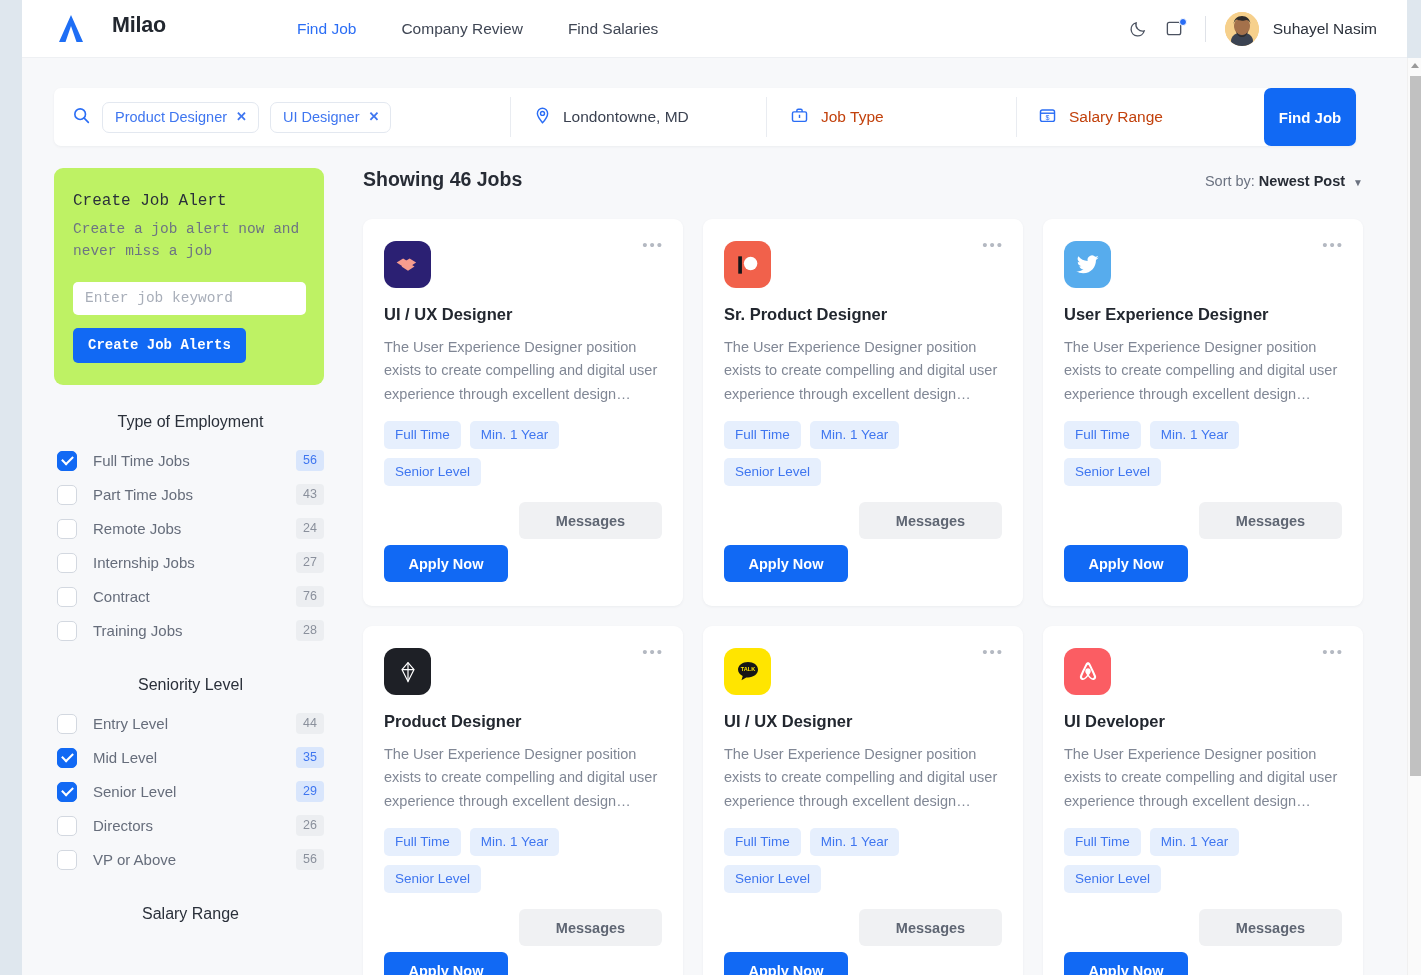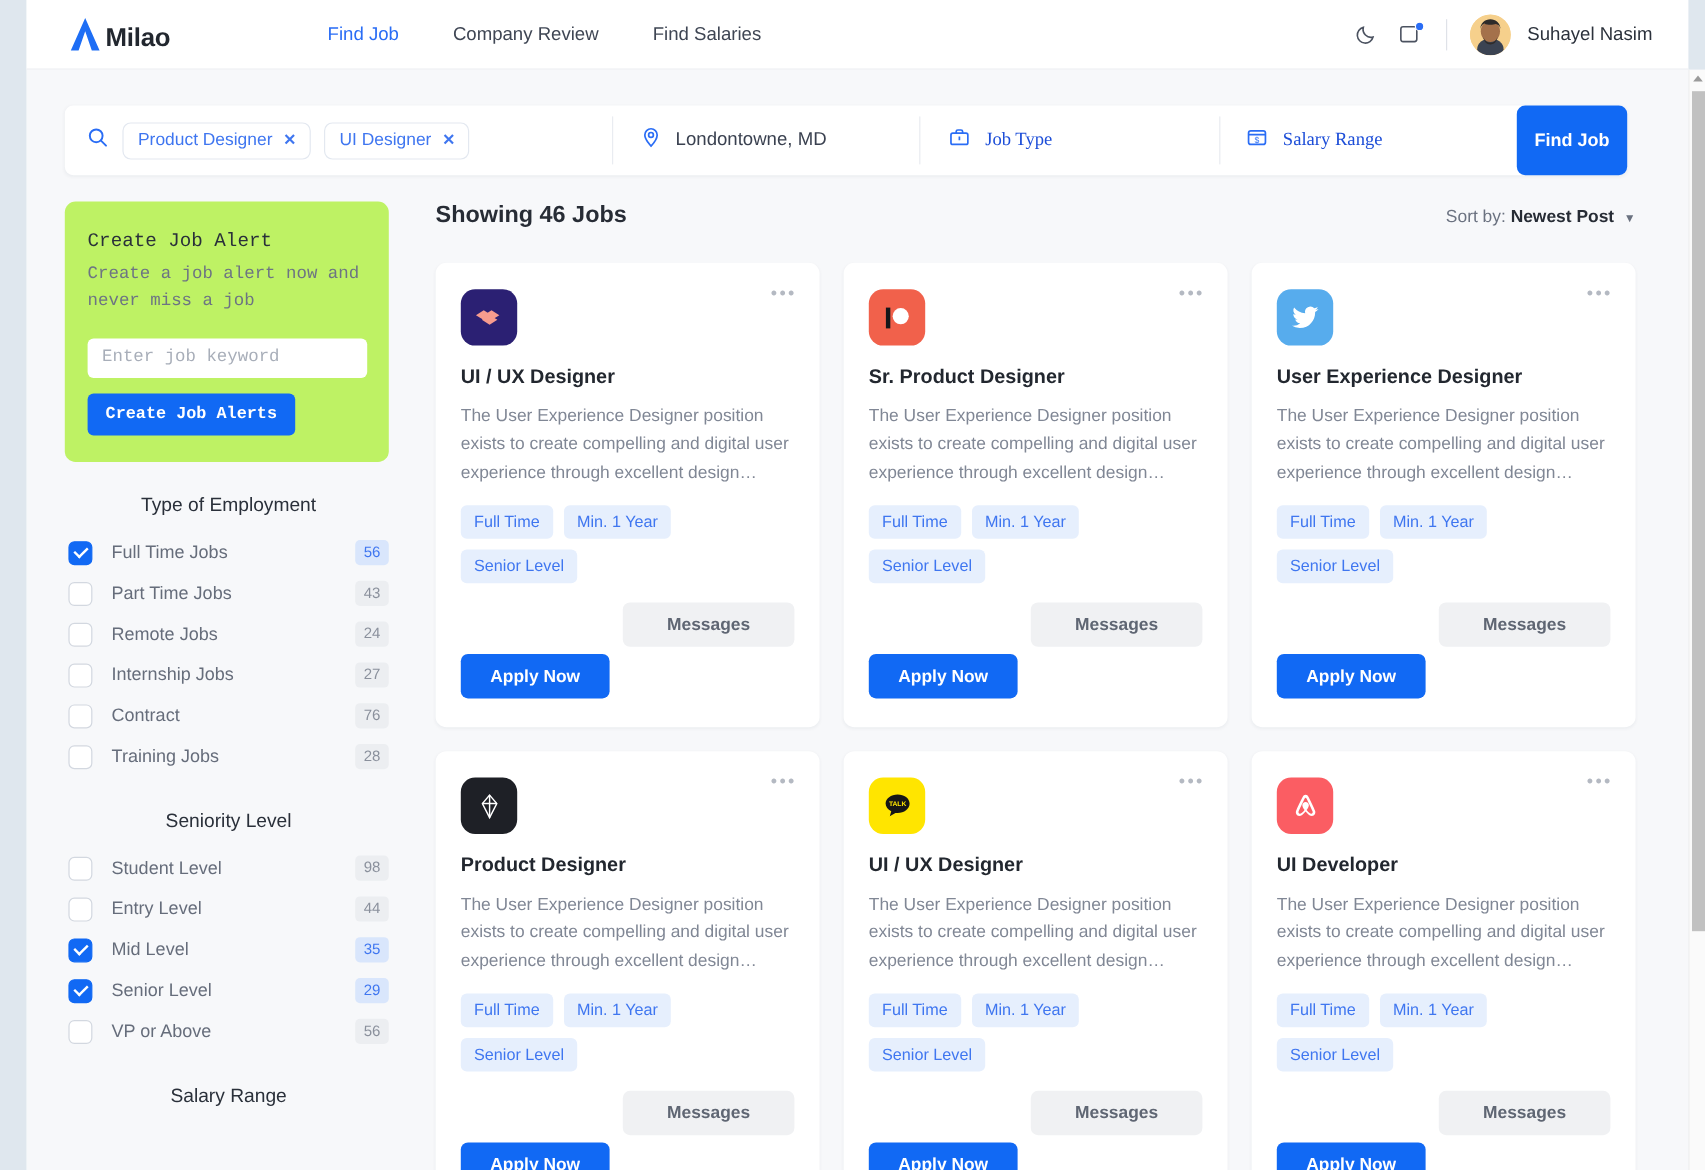--- a/index.html
+++ b/index.html
@@ -10,21 +10,21 @@
     background: #dfe7ee;
   }
   .page { position: relative; width: 1421px; height: 975px; background: #dfe7ee; }
 
   
   .header {
     position: absolute; left: 22px; top: 0; width: 1385px; height: 58px;
     background: #ffffff; display: flex; align-items: center;
     border-bottom: 1px solid #eef0f3;
   }
-  .brand { display: flex; align-items: flex-end; gap: 2px; margin-left: 34px; }
+  .brand { display: flex; align-items: flex-start; gap: 26px; margin-left: 34px; }
   .brand-mark { width: 30px; height: 31px; }
   .brand-name { font-size: 21.5px; font-weight: bold; color: #22272f; letter-spacing: -0.2px; }
 
   .nav { display: flex; align-items: center; gap: 45px; margin-left: 131px; }
   .nav-link { font-size: 15.5px; color: #3f4654; cursor: pointer; white-space: nowrap; }
   .nav-link.active { color: #2a6df5; }
 
   .header-right { margin-left: auto; display: flex; align-items: center; margin-right: 30px; gap: 14px; }
   .icon-btn { width: 22px; height: 22px; display: flex; align-items: center; justify-content: center; cursor: pointer; position: relative; }
   .notif-dot { position: absolute; right: -1px; top: 0px; width: 8px; height: 8px; border-radius: 50%; background: #2a6df5; border: 1.5px solid #fff; }
@@ -50,21 +50,21 @@
   .sb-jobtype  { width: 250px; padding-left: 24px; gap: 12px; }
   .sb-salary   { width: 232px; padding-left: 22px; gap: 12px; }
   .chip {
     display: inline-flex; align-items: center; gap: 9px;
     border: 1px solid #e3e8f0; border-radius: 7px;
     padding: 6px 11px 7px 12px; font-size: 14.5px; color: #3f76f0; cursor: pointer;
     background: #fff; white-space: nowrap;
   }
   .chip-x { font-size: 13px; color: #3f76f0; font-weight: bold; line-height: 1; }
   .sb-text { font-size: 15.5px; color: #3a4150; white-space: nowrap; text-align: right; }
-  .sb-text.ph { color: #1d4ed8; font-family: Liberation Serif, serif; }
+  .sb-text.ph { color: #c2410c; }
   .find-job-btn {
     margin-left: auto; width: 92px; background: #1169f4; color: #fff;
     border: none; border-radius: 7px; font-size: 15px; font-weight: bold;
     cursor: pointer; font-family: inherit; flex: none;
   }
 
   
   .body-wrap { position: absolute; left: 0; top: 146px; width: 1407px; height: 829px; }
 
   
@@ -301,37 +301,37 @@
           <span class="facet-label">Training Jobs</span>
           <span class="facet-count">28</span>
         </div>
       </div>
 
       <div class="facet">
         <div class="facet-title">Seniority Level</div>
 
         <div class="facet-row">
           <span class="cb"></span>
-          <span class="facet-label">Student Level</span>
-          <span class="facet-count">98</span>
-        </div>
-        <div class="facet-row">
-          <span class="cb"></span>
           <span class="facet-label">Entry Level</span>
           <span class="facet-count">44</span>
         </div>
         <div class="facet-row">
           <span class="cb on"></span>
           <span class="facet-label">Mid Level</span>
           <span class="facet-count on">35</span>
         </div>
         <div class="facet-row">
           <span class="cb on"></span>
           <span class="facet-label">Senior Level</span>
           <span class="facet-count on">29</span>
+        </div>
+        <div class="facet-row">
+          <span class="cb"></span>
+          <span class="facet-label">Directors</span>
+          <span class="facet-count">26</span>
         </div>
         <div class="facet-row">
           <span class="cb"></span>
           <span class="facet-label">VP or Above</span>
           <span class="facet-count">56</span>
         </div>
       </div>
 
       <div class="facet">
         <div class="facet-title">Salary Range</div>

